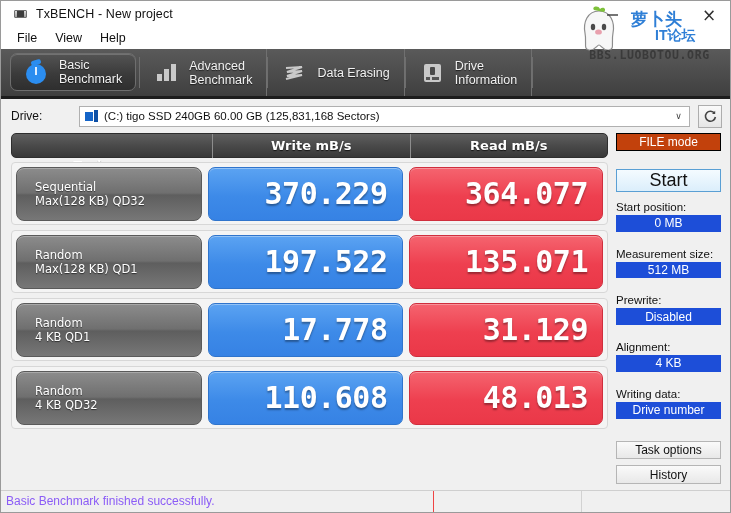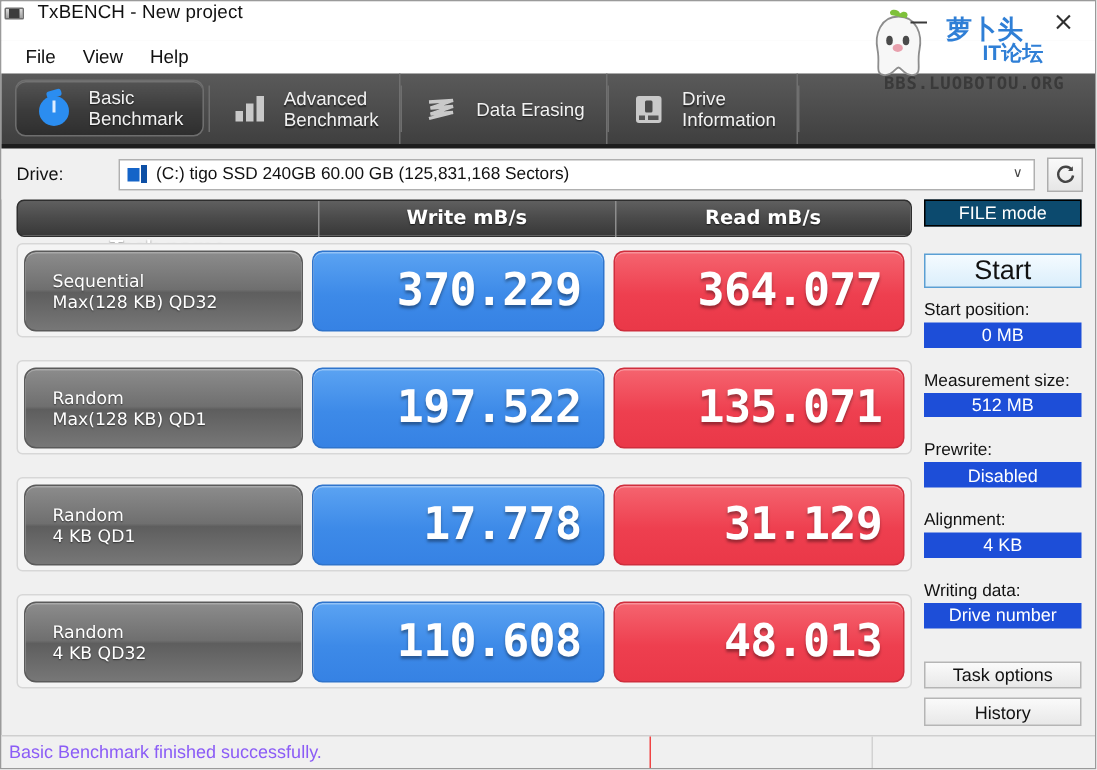--- a/index.html
+++ b/index.html
@@ -13,22 +13,22 @@
     position: relative;
     width: 731px; height: 513px;
     background: #f0f0f0;
     border: 1px solid #9a9a9a;
     display: flex; flex-direction: column;
   }
 
   
   .titlebar {
     height: 26px; background: #ffffff;
-    display: flex; align-items: flex-start;
-    padding-left: 1px; position: relative; flex: none;
+    display: flex; align-items: center;
+    padding-left: 12px; position: relative; flex: none;
   }
   .app-icon {
     width: 16px; height: 16px; margin-right: 7px;
     position: relative; flex: none;
   }
   .app-icon .ai-body {
     position: absolute; left: 1px; top: 4px; width: 13px; height: 8px;
     background: linear-gradient(#dcdcdc,#9e9e9e);
     border: 1px solid #6f6f6f; border-radius: 1px;
   }
@@ -202,21 +202,21 @@
   .rh-cell {
     font-size: 13px; font-weight: bold; color: #ffffff;
     text-align: center; line-height: 24px;
     font-family: "DejaVu Sans", sans-serif;
     text-shadow: 0 1px 1px rgba(0,0,0,.7);
   }
   .rh-cell.c1 { width: 200px; margin-top: 40px; }
   .rh-cell.c2 { flex: 1; border-left: 1px solid #8d8d8d; }
   .rh-cell.c3 { flex: 1; border-left: 1px solid #8d8d8d; }
 
-  .res-rows { display: flex; flex-direction: column; gap: 15px; }
+  .res-rows { display: flex; flex-direction: column; gap: 5px; }
   .res-row {
     height: 63px; background: #f4f4f4;
     border: 1px solid #d7d7d7; border-radius: 4px;
     display: flex; align-items: center; padding: 4px;
     gap: 6px;
   }
   .task-chip {
     width: 186px; height: 54px; flex: none;
     background: linear-gradient(#8c8c8c 0%,#6f6f6f 48%,#5e5e5e 52%,#777777 100%);
     border: 1px solid #5a5a5a; border-radius: 8px;
@@ -244,21 +244,21 @@
     box-shadow: inset 0 1px 0 rgba(255,255,255,.35);
   }
   .val-write {
     background: linear-gradient(#f5646f 0%,#ee3f4f 55%,#ea3848 100%);
     border: 1px solid #cf2e3d;
     box-shadow: inset 0 1px 0 rgba(255,255,255,.3);
   }
 
   
   .mode-btn {
-    height: 22px; background: #0c4a6e; color: #ffffff;
+    height: 22px; background: #c2410c; color: #ffffff;
     font-size: 12px; display: flex; align-items: center;
     justify-content: center; cursor: pointer;
     border: 1px solid #000; margin-bottom: 18px;
   }
   .start-btn {
     height: 23px; background: linear-gradient(#f4fbff,#dbeefb);
     border: 1px solid #5a9fd4; color: #111; font-size: 18px;
     display: flex; align-items: center; justify-content: center;
     cursor: pointer; margin-bottom: 9px;
   }

